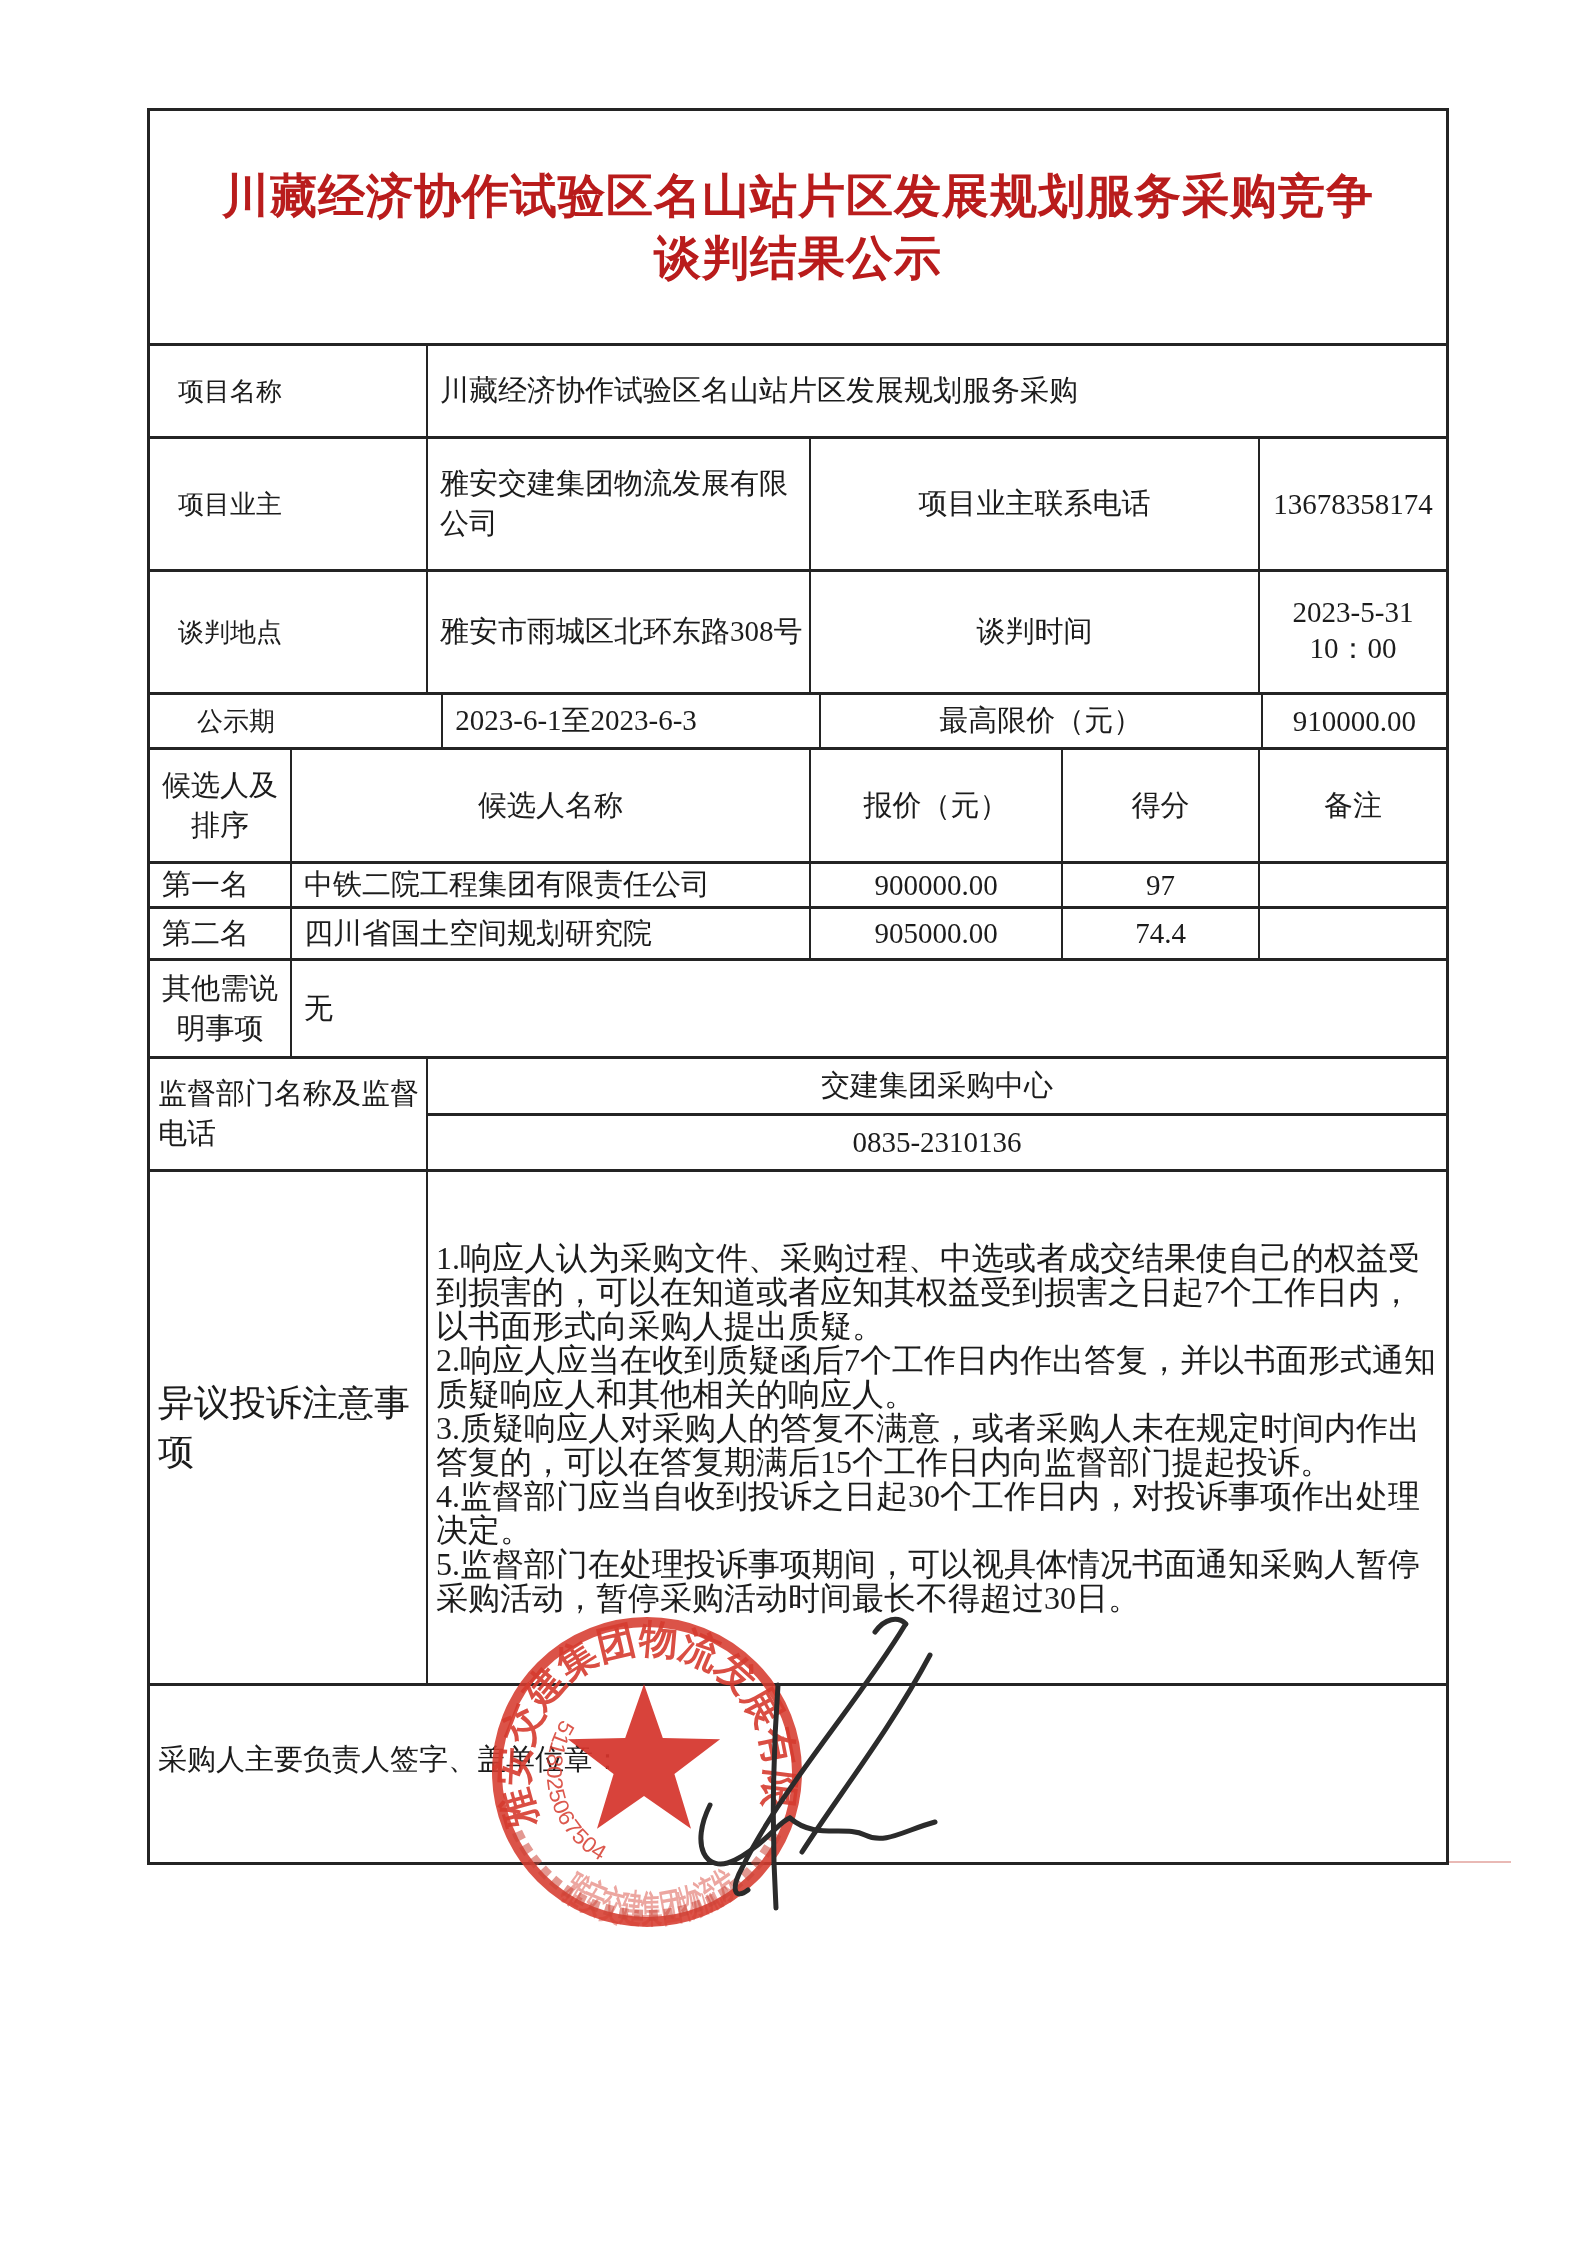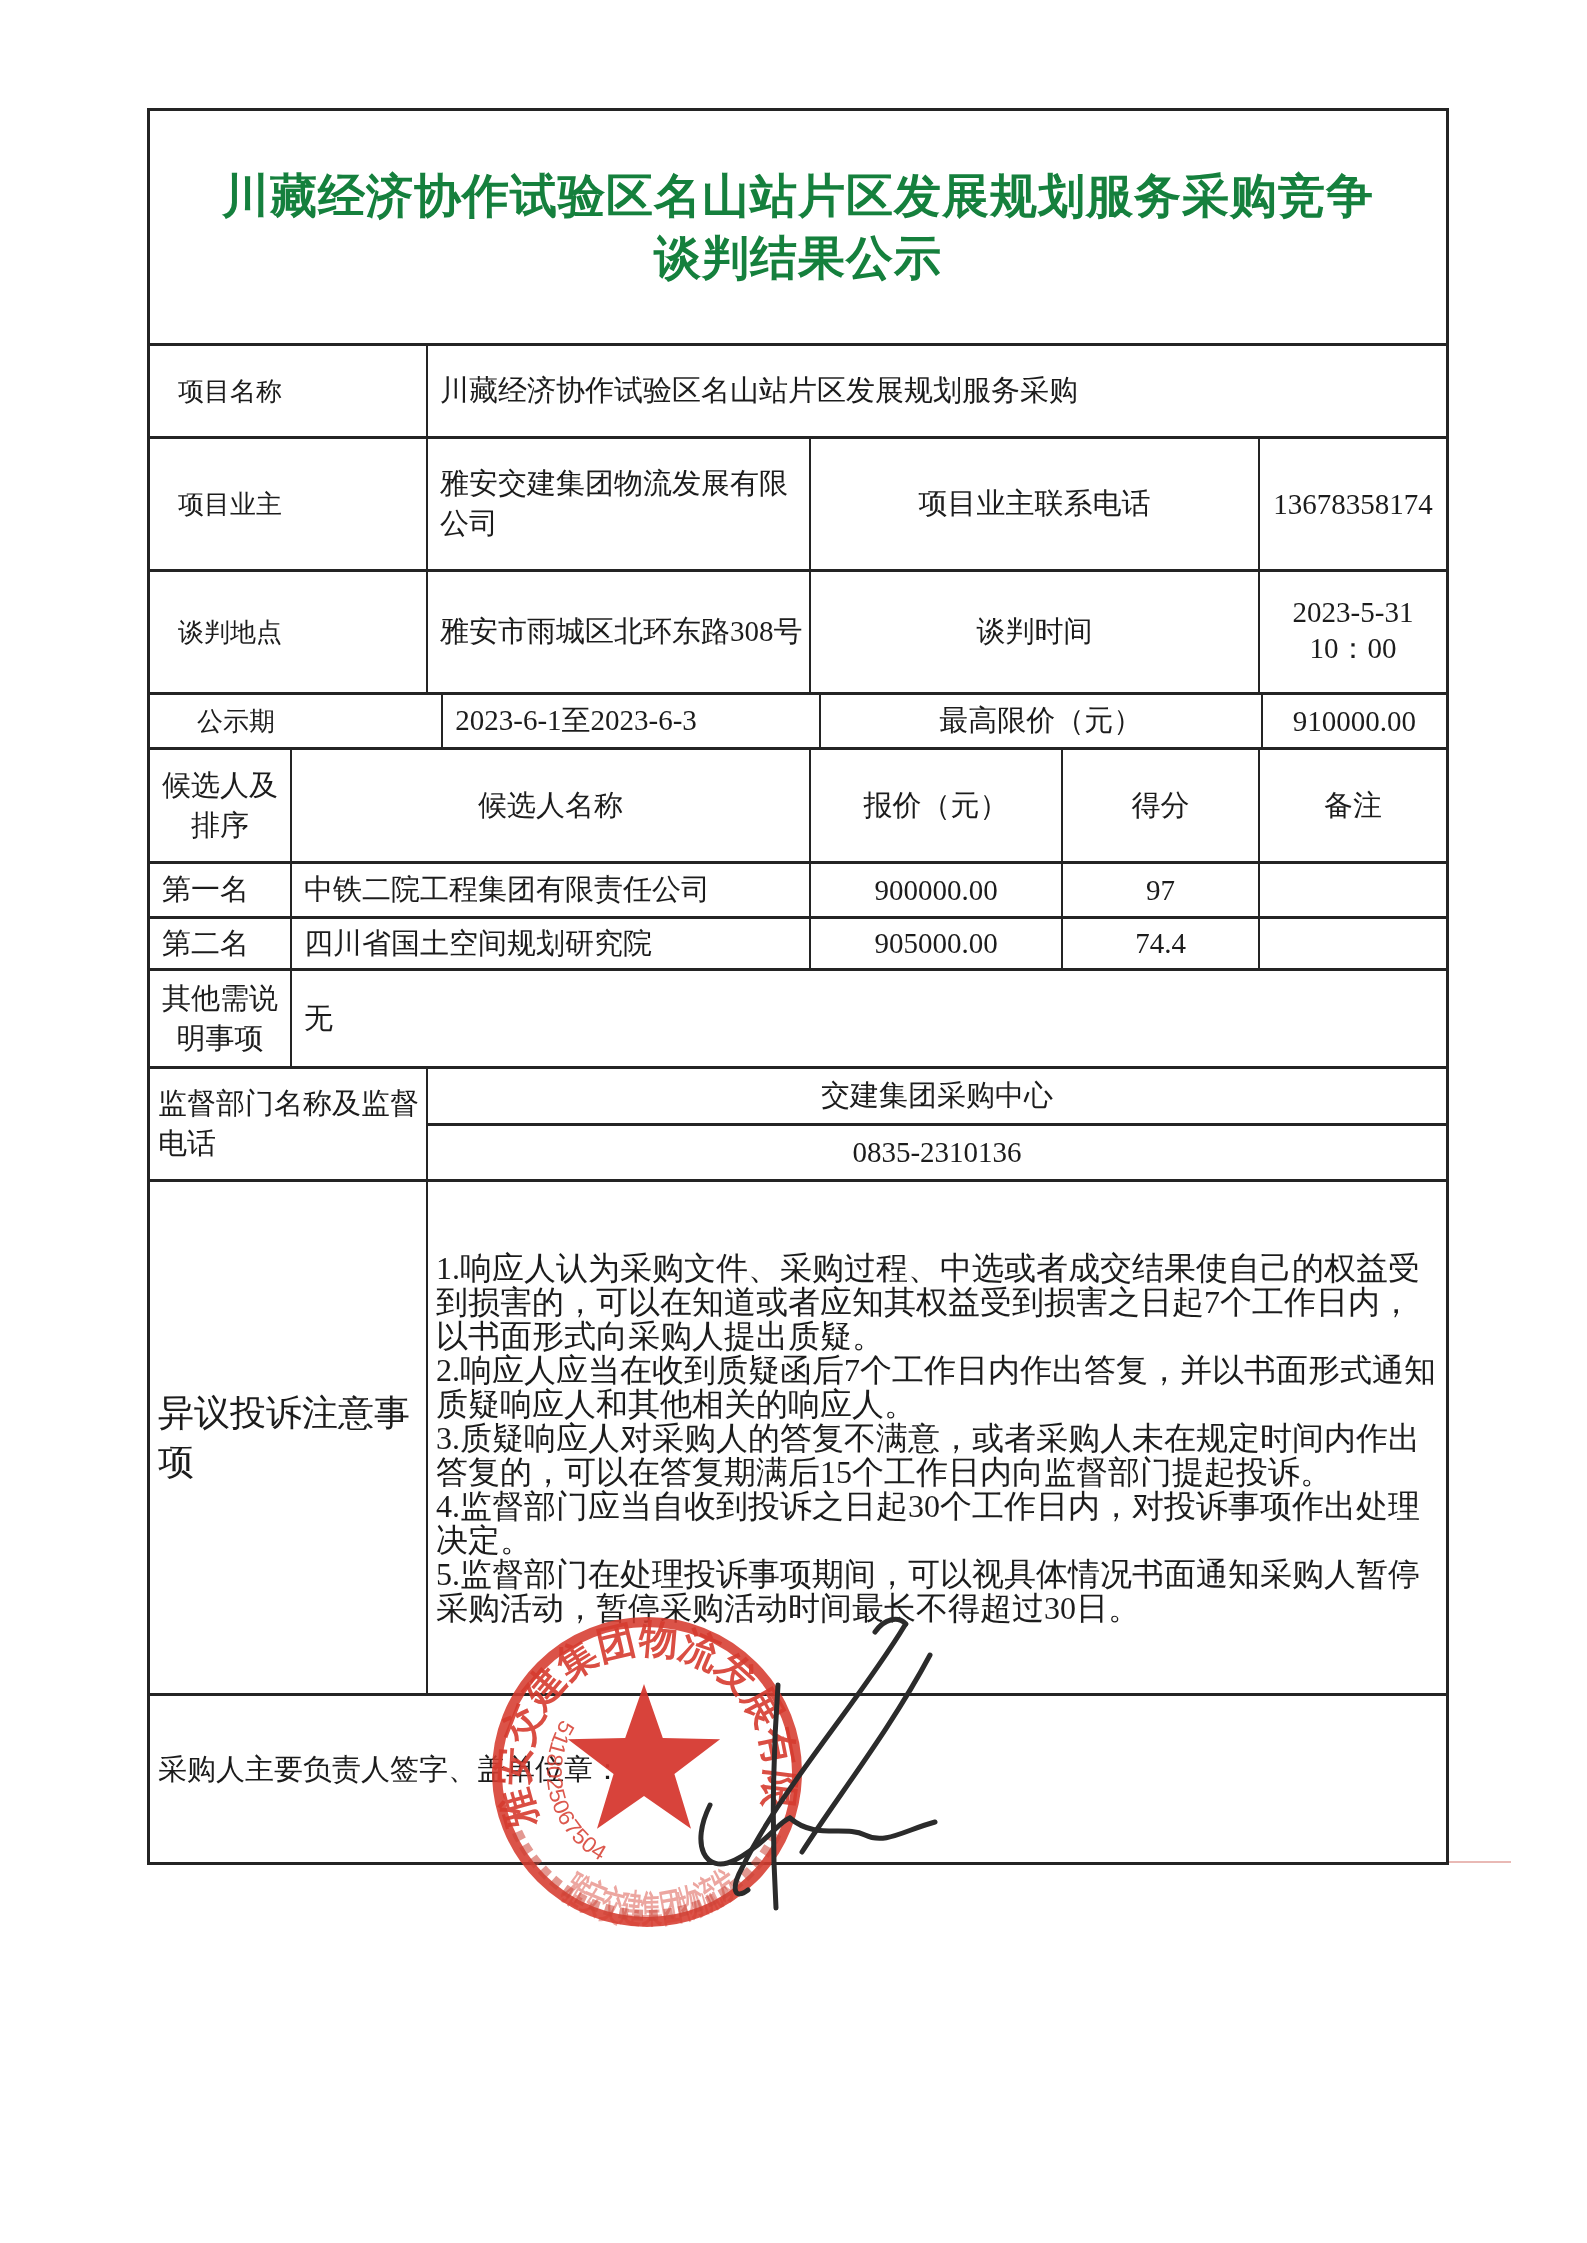--- a/index.html
+++ b/index.html
@@ -25,29 +25,29 @@
   .value-cell { padding-left:12px; font-size:29px; }
   .center-cell { justify-content:center; text-align:center; font-size:29px; }
   .pre { white-space:pre-line; }
 
   
   .title-row { height:232px; align-items:center; justify-content:center; }
   .title-block {
     width:100%; text-align:center;
     font-family:"Liberation Sans","DejaVu Sans",sans-serif;
     font-weight:700; font-size:47px; line-height:62px;
-    letter-spacing:1px; color:#15803d;
+    letter-spacing:1px; color:#b91c1c;
   }
 
   .h-name { height:93px; }
   .h-owner { height:133px; }
   .h-venue { height:123px; }
   .h-publicity { height:55px;padding-left:19px; }
   .h-candhdr { height:114px; }
-  .h-cand1 { height:55px; }
+  .h-cand1 { height:45px; }
   .h-cand2 { height:52px; }
   .h-other { height:98px; }
   .h-superv { height:113px; }
   .h-complaint { height:514px; }
   .h-sign { height:151px; }
 
   
   .w-c1 { width:276px; }
   .w-c2 { width:383px; }
   .w-c3 { width:449px; }

